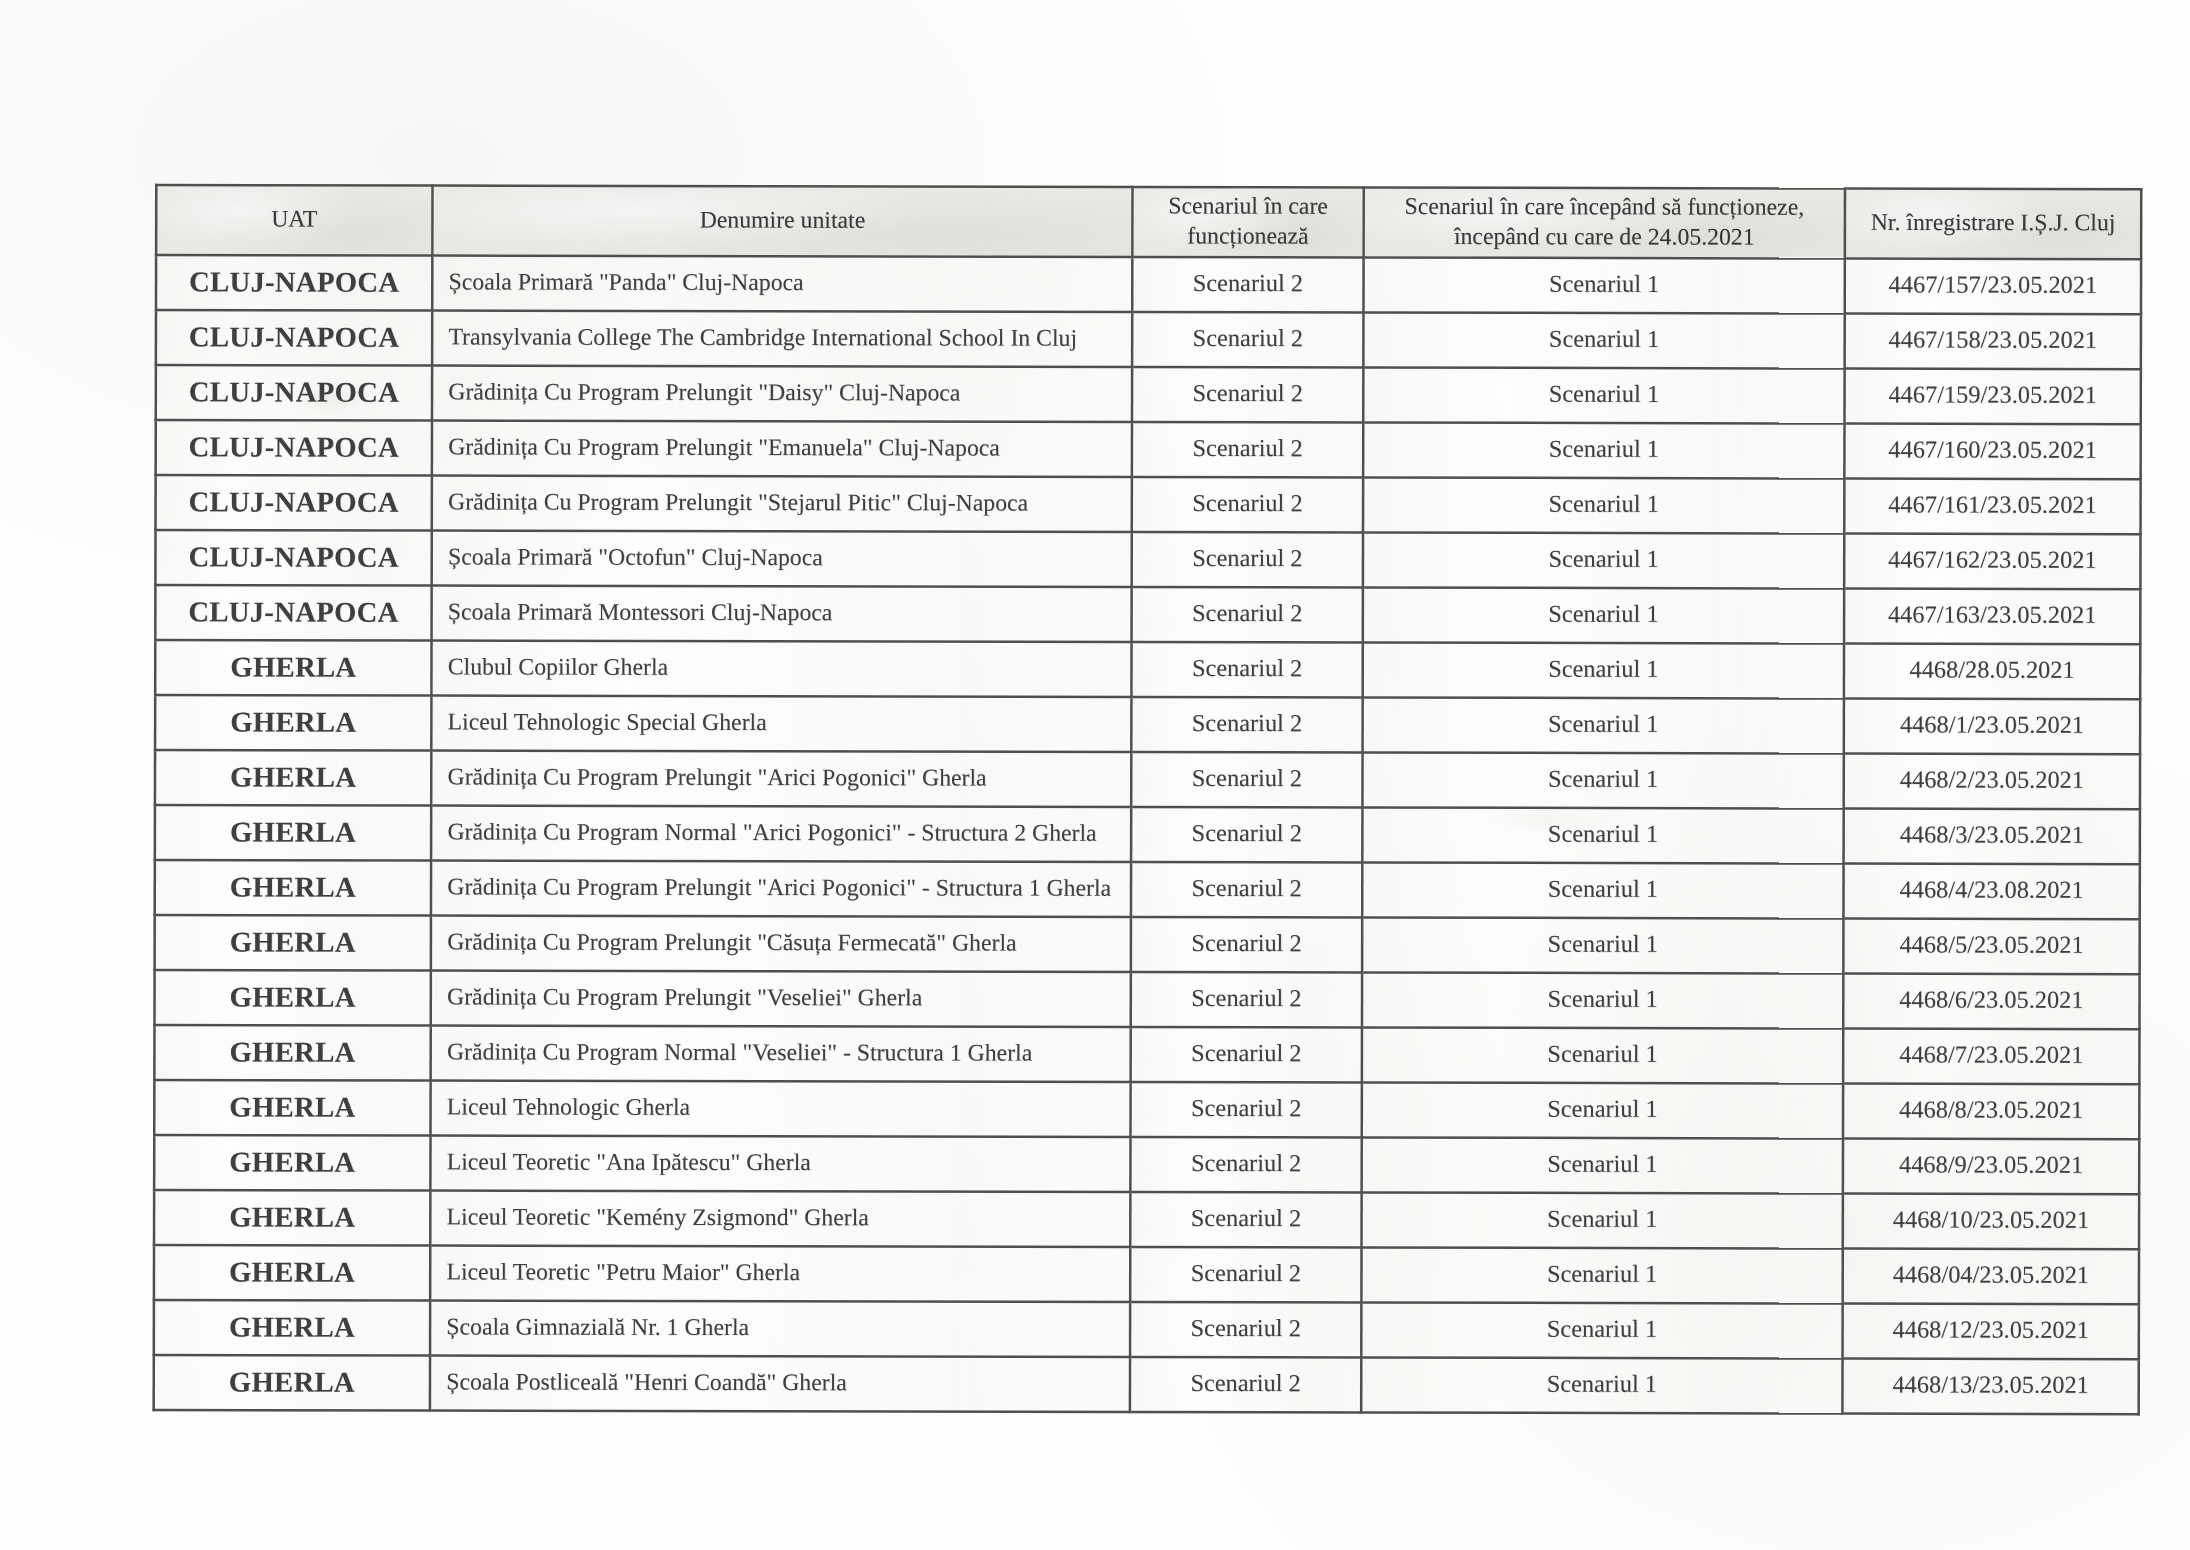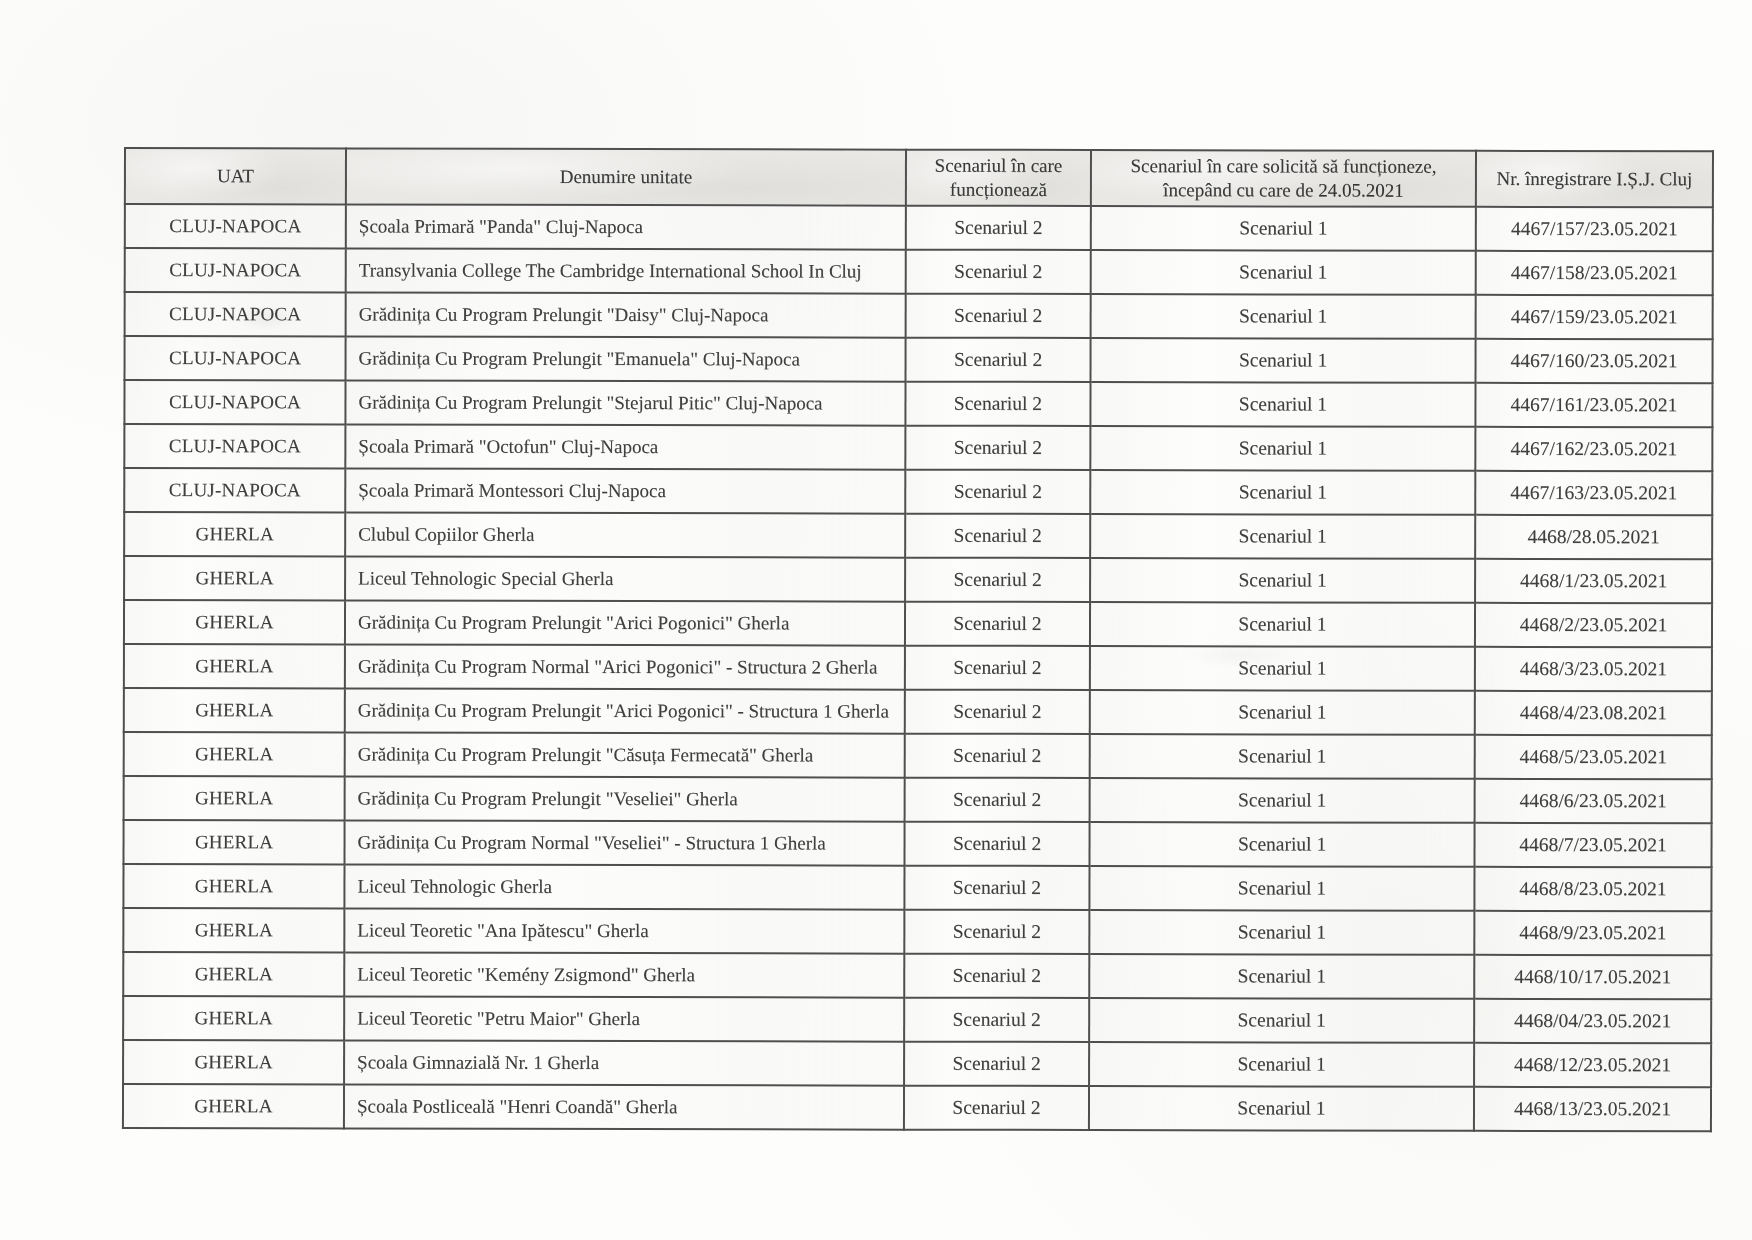--- a/index.html
+++ b/index.html
@@ -55,22 +55,23 @@
   }
   .doc-table td {
     font-size: 19.5px;
     line-height: 22px;
     padding: 4px 10px;
     text-align: center;
     background-image:
       linear-gradient(90deg, rgba(236,236,233,0.30), rgba(255,255,255,0) 28%, rgba(238,238,235,0.28) 75%, rgba(244,244,242,0.35));
   }
   td.c-uat {
-    font-size: 19px;
+    font-size: 23px;
     letter-spacing: 0.2px;
+    font-weight: bold;
   }
   td.c-unit {
     font-size: 19px;
     text-align: left;
     padding-left: 12px;
     padding-right: 6px;
   }
   th.h-requested b, th.h-requested .date-bold {
     font-weight: normal;
     color: #343434;
@@ -104,21 +105,21 @@
       <col style="width:185px">
       <col style="width:385px">
       <col style="width:237px">
     </colgroup>
     <thead>
       <tr>
         <th>UAT</th>
         <th>Denumire unitate</th>
         <th>Scenariul în care funcționează</th>
         <th class="h-requested">
-          <span>Scenariul în care solicită să funcționeze,</span><br>
+          <span>Scenariul în care începând să funcționeze,</span><br>
           <span>începând cu care de </span><b class="date-bold">24.05.2021</b>
         </th>
         <th>Nr. înregistrare I.Ș.J. Cluj</th>
       </tr>
     </thead>
     <tbody id="table-body">
   <tr>
     <td class="c-uat">CLUJ-NAPOCA</td>
     <td class="c-unit">Școala Primară "Panda" Cluj-Napoca</td>
     <td class="c-scen">Scenariul 2</td>
@@ -252,21 +253,21 @@
     <td class="c-scen">Scenariul 2</td>
     <td class="c-scen">Scenariul 1</td>
     <td class="c-reg">4468/9/23.05.2021</td>
   </tr>
 
   <tr>
     <td class="c-uat">GHERLA</td>
     <td class="c-unit">Liceul Teoretic "Kemény Zsigmond" Gherla</td>
     <td class="c-scen">Scenariul 2</td>
     <td class="c-scen">Scenariul 1</td>
-    <td class="c-reg">4468/10/17.05.2021</td>
+    <td class="c-reg">4468/10/23.05.2021</td>
   </tr>
 
   <tr>
     <td class="c-uat">GHERLA</td>
     <td class="c-unit">Liceul Teoretic "Petru Maior" Gherla</td>
     <td class="c-scen">Scenariul 2</td>
     <td class="c-scen">Scenariul 1</td>
     <td class="c-reg">4468/04/23.05.2021</td>
   </tr>
 

